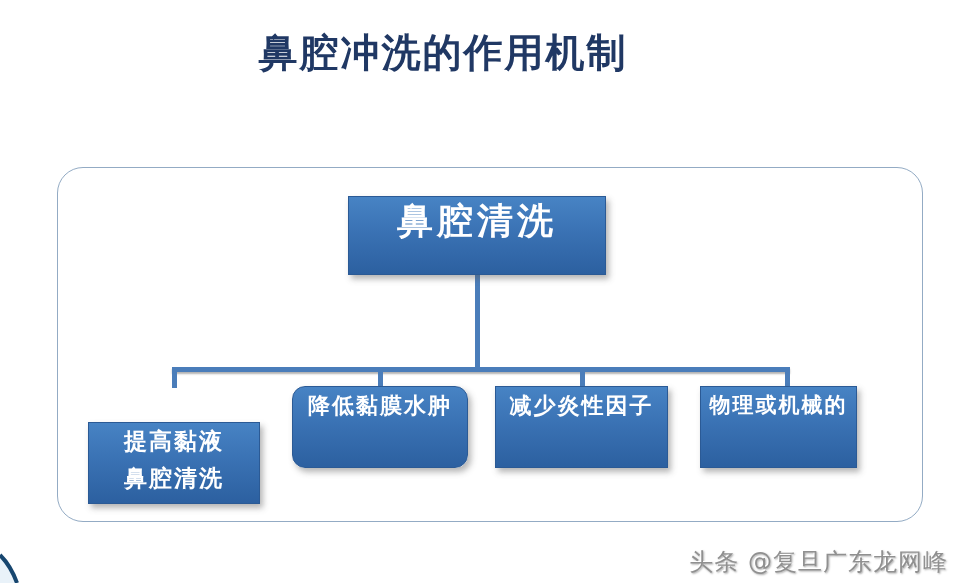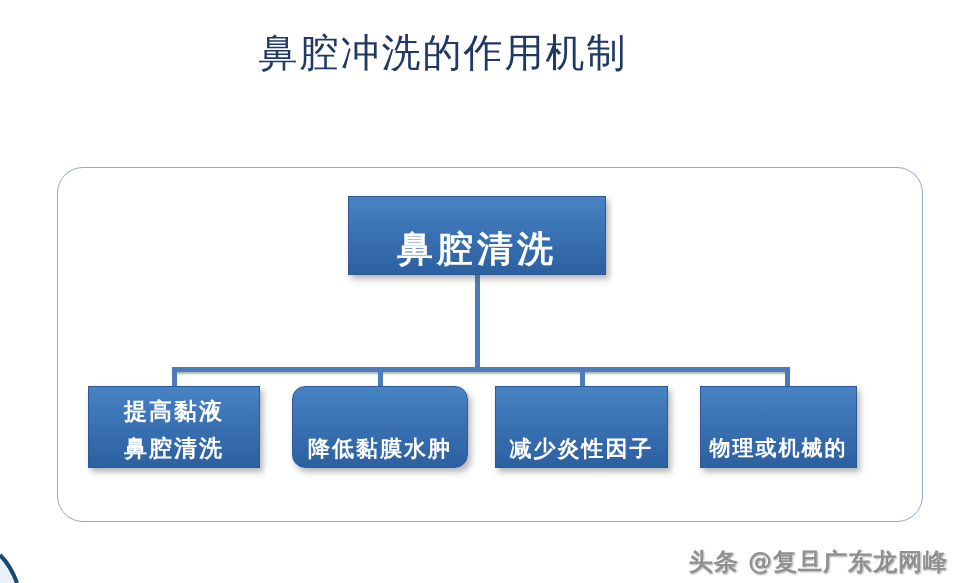--- a/index.html
+++ b/index.html
@@ -25,21 +25,21 @@
     overflow: hidden;
   }
 
   .page-title {
     position: absolute;
     top: 26px;
     left: 0;
     width: 886px;
     text-align: center;
     font-size: 39px;
-    font-weight: normal;
+    font-weight: bold;
     letter-spacing: 2px;
     color: var(--title-text);
   }
 
   .diagram-container {
     position: absolute;
     left: 57px;
     top: 167px;
     width: 866px;
     height: 355px;
@@ -51,42 +51,42 @@
   .node {
     position: absolute;
     background: linear-gradient(180deg, var(--box-gradient-top) 0%, #3a72b4 45%, var(--box-gradient-bottom) 100%);
     border: 1px solid var(--box-border);
     box-shadow: 3px 4px 6px rgba(90, 90, 90, 0.45);
     color: var(--box-text);
     font-weight: bold;
     display: flex;
     flex-direction: column;
     align-items: center;
-    justify-content: flex-end;
+    justify-content: flex-start;
     text-align: center;
   }
 
   .node-root {
     left: 348px;
     top: 196px;
     width: 258px;
     height: 79px;
     font-size: 36px;
     letter-spacing: 4px;
   }
 
   .node-child {
     top: 386px;
     height: 82px;
     font-size: 22px;
     letter-spacing: 2px;
   }
   .node-child .node-line { line-height: 37px; }
 
-  .node-child-1 { left: 88px;  width: 172px; font-size: 23px; }
+  .node-child-1 { left: 88px;  width: 172px; font-size: 23px; margin-top: 36px; }
   .node-child-2 { left: 292px; width: 176px; border-radius: 13px; }
   .node-child-3 { left: 495px; width: 173px; }
   .node-child-4 { left: 700px; width: 157px; font-size: 21px; }
 
   .connector {
     position: absolute;
     background: var(--connector);
   }
   .connector-trunk   { left: 475px; top: 274px; width: 5px; height: 96px; }
   .connector-rail    { left: 172px; top: 367px; width: 618px; height: 5px;
@@ -94,21 +94,21 @@
   .connector-stub-1  { left: 172px; top: 367px; width: 5px; height: 21px; }
   .connector-stub-2  { left: 378px; top: 367px; width: 5px; height: 21px; }
   .connector-stub-3  { left: 580px; top: 367px; width: 5px; height: 21px; }
   .connector-stub-4  { left: 785px; top: 367px; width: 5px; height: 21px; }
 
   .watermark {
     position: absolute;
     right: 10px;
     top: 546px;
     font-size: 24px;
-    font-weight: bold;
+    font-weight: normal;
     letter-spacing: 1px;
     color: var(--watermark-text);
     text-shadow: -1px -1px 0 #ffffff, 1px 1px 2px rgba(0,0,0,0.35);
     white-space: nowrap;
   }
 
   .corner-accent {
     position: absolute;
     left: 0;
     bottom: 0;

